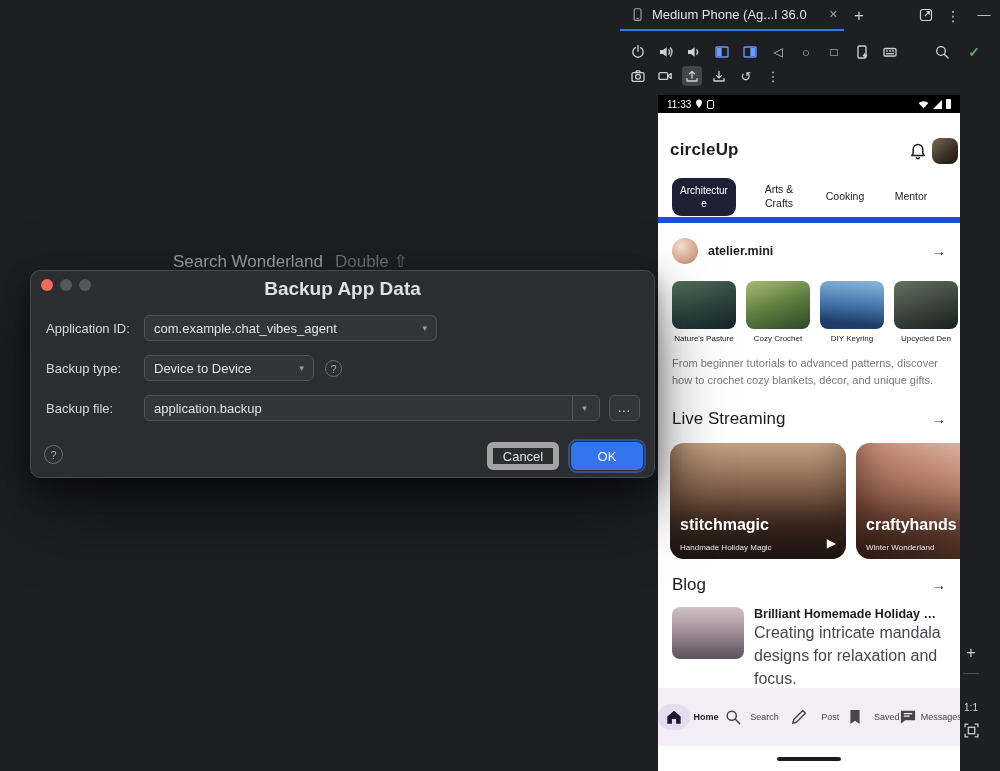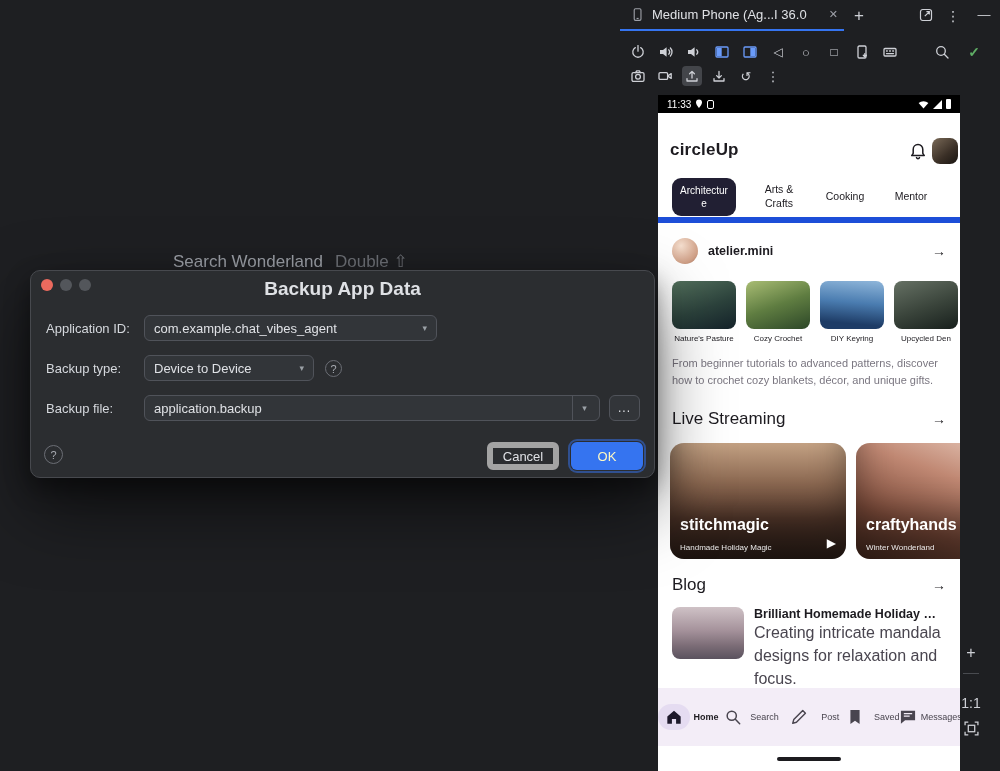--- a/index.html
+++ b/index.html
@@ -32,21 +32,21 @@
   .tbtn svg.blue{stroke:#6a9bfa}
   .tbtn.active{background:#43454a}
   .g{font-size:12px;line-height:1}
   .g.big{font-size:13px}
   .check{color:#5fad65;font-size:14px;font-weight:bold}
 
   
   .rail{position:absolute;left:958px;top:644px;width:26px;display:flex;flex-direction:column;align-items:center;color:#ced0d6}
   .rail .plus{font-size:16px;height:20px}
   .rail .div{width:16px;height:1px;background:#494b50;margin:9px 0}
-  .rail .zl{font-size:14px;margin:12px 0 10px}
+  .rail .zl{font-size:10px;margin:19px 0 10px}
   .rail svg{fill:none;stroke:#ced0d6;stroke-width:1.2}
 
   
   .phone{position:absolute;left:658px;top:95px;width:302px;height:676px;background:#ffffff;overflow:hidden}
   .sbar{position:absolute;left:0;top:0;width:100%;height:18px;background:#000;color:#fff;display:flex;align-items:center;padding:0 9px;font-size:10px;gap:4px}
   .sbar .grow{flex:1}
   .sq{width:7px;height:9px;border:1px solid #fff;border-radius:2px}
   .batt{width:5px;height:10px;background:#fff;border-radius:1px}
   .app-title{position:absolute;left:12px;top:45px;font-size:17px;font-weight:700;color:#1d1b20;letter-spacing:.2px}
   .bell{position:absolute;left:250px;top:47px;width:20px;height:20px}

